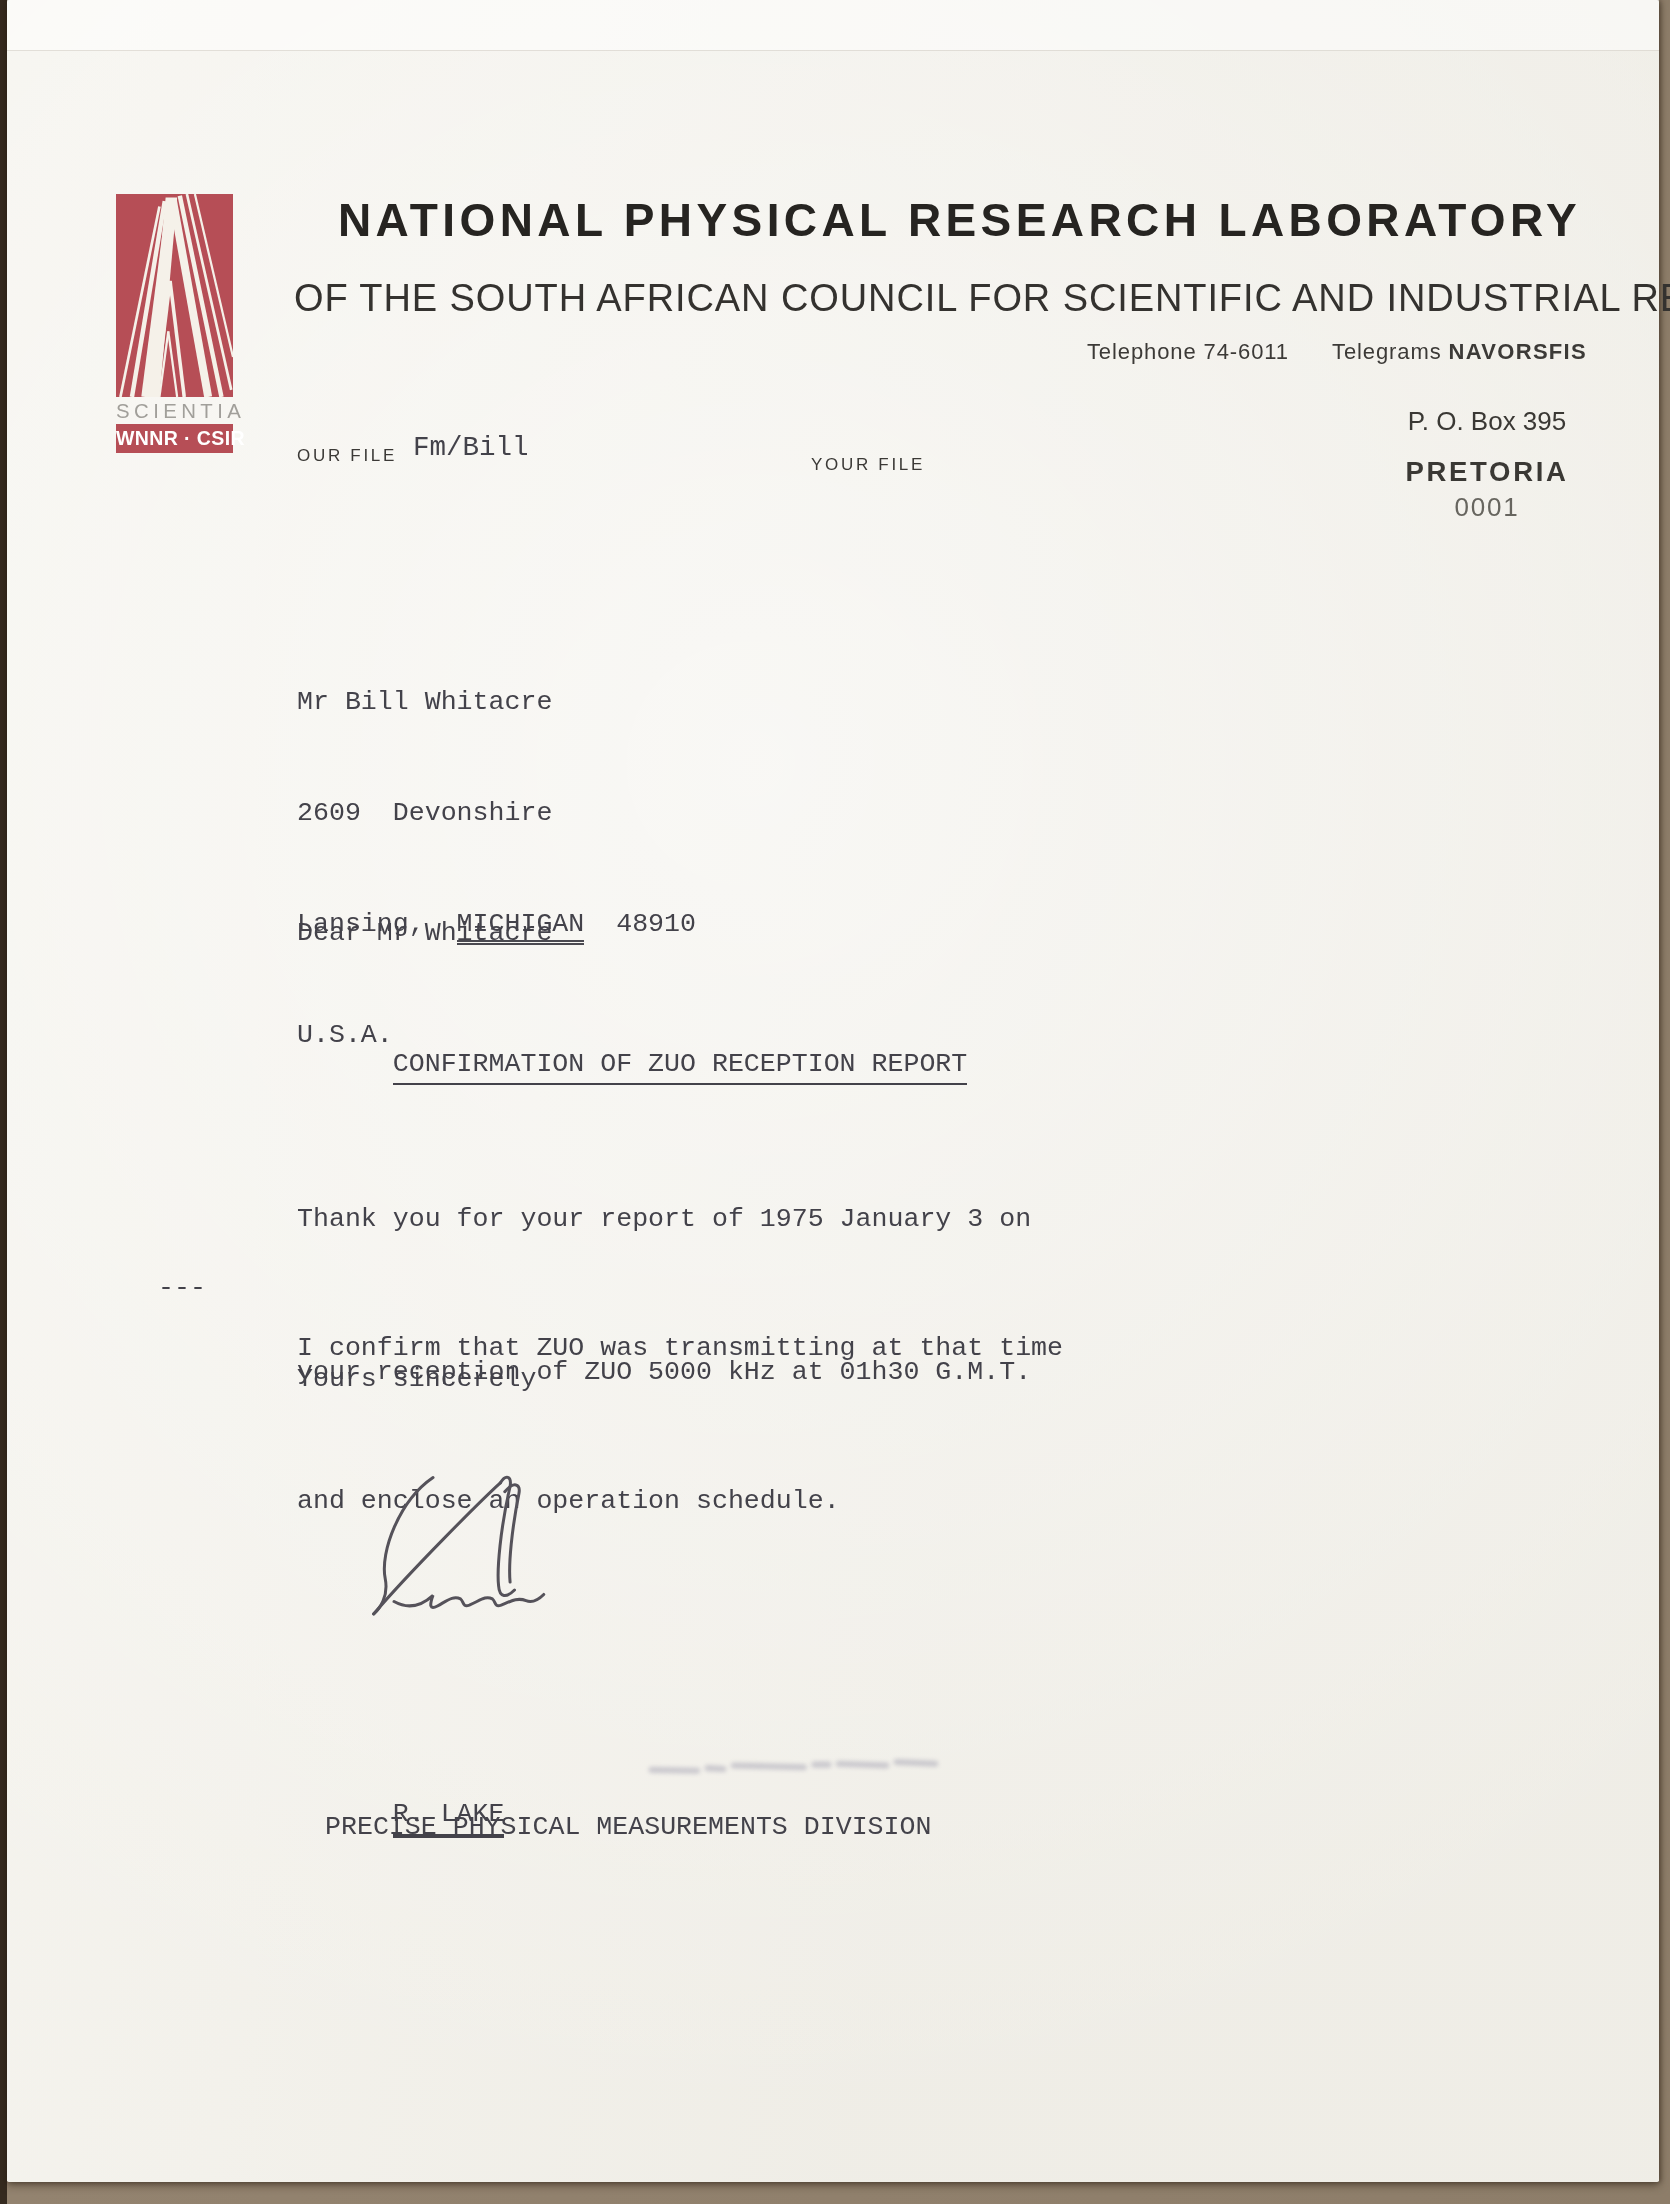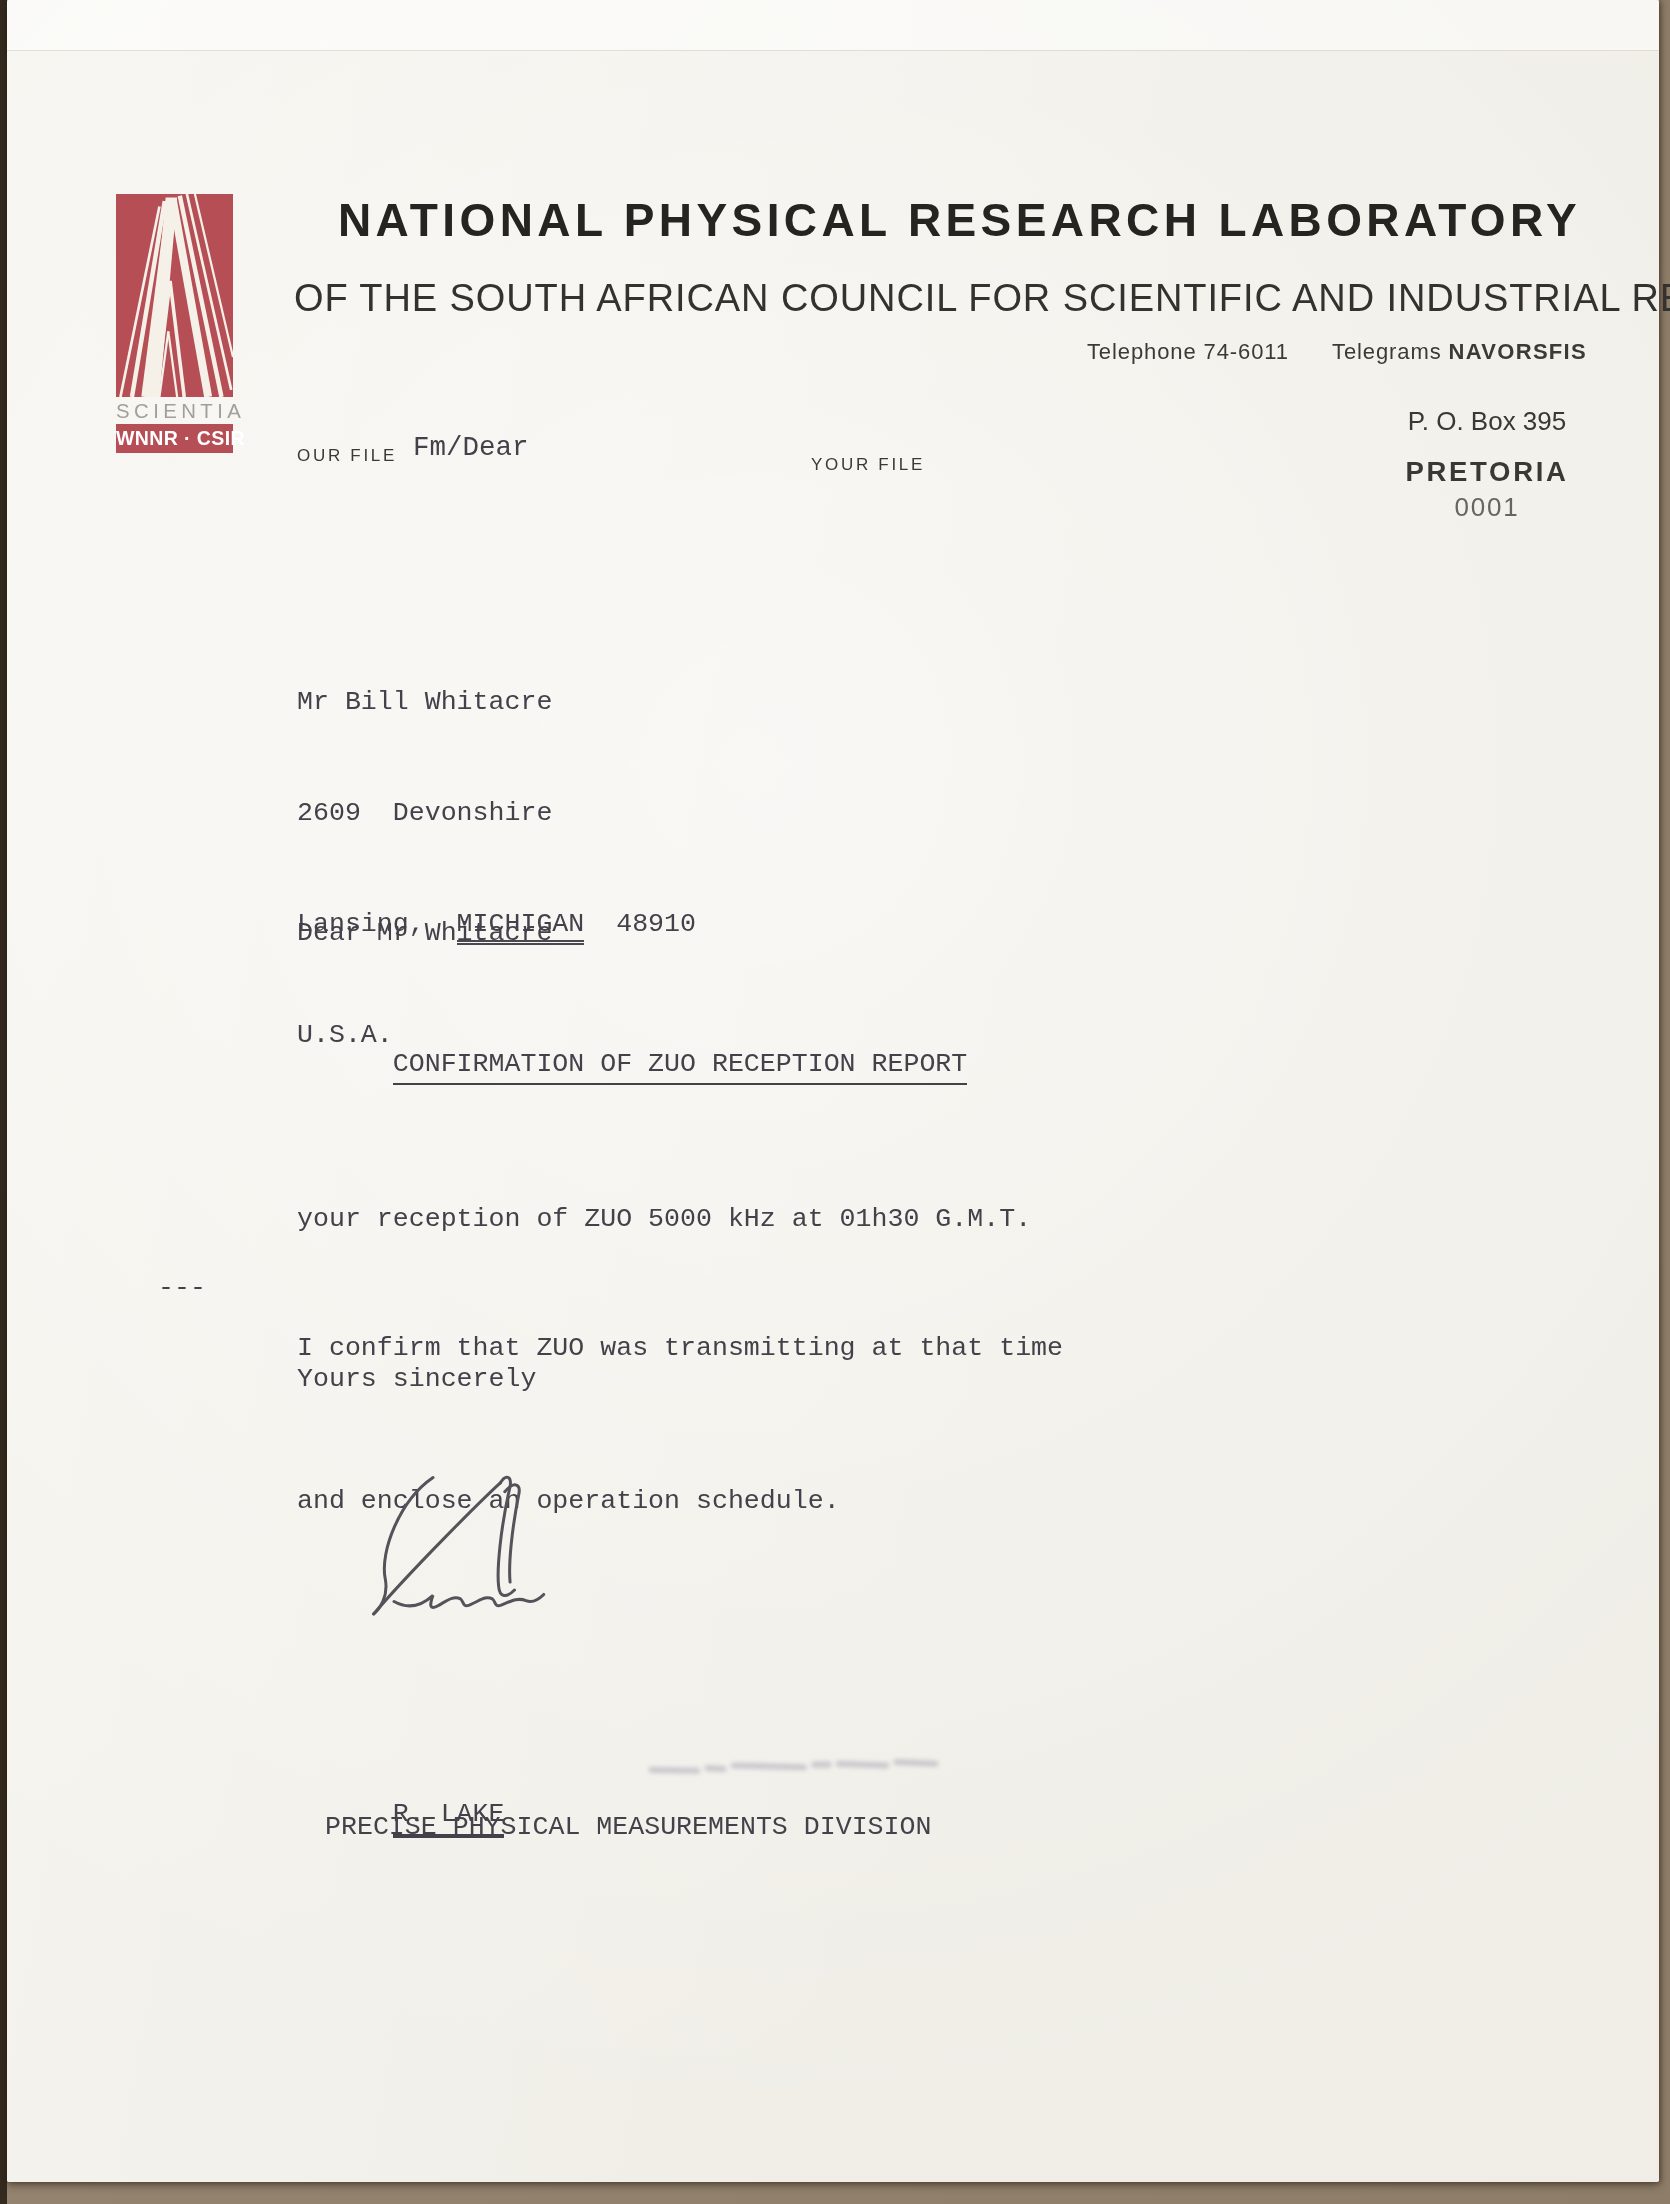--- a/index.html
+++ b/index.html
@@ -91,37 +91,38 @@
       <span>Telephone 74-6011</span><span class="tg">Telegrams </span><b>NAVORSFIS</b>
     </div>
 
     <div class="abs po-block" style="left:1385px;top:406px;">
       <div class="po-box">P. O. Box 395</div>
       <div class="po-city">PRETORIA</div>
       <div class="po-code">0001</div>
     </div>
 
     <div class="abs file-label" style="left:297px;top:446px;">OUR FILE</div>
-    <div class="abs tw" style="left:413px;top:432px;font-size:27.5px;">Fm/Dear</div>
+    <div class="abs tw" style="left:413px;top:432px;font-size:27.5px;">Fm/Bill</div>
     <div class="abs file-label" style="left:811px;top:455px;">YOUR FILE</div>
 
     <div class="abs tw tw-30" style="left:297px;top:610px;">
       <div>Mr Bill Whitacre</div>
       <div>2609  Devonshire</div>
       <div><span>Lansing,  </span><span class="u-double">MICHIGAN</span><span>  48910</span></div>
       <div>U.S.A.</div>
     </div>
 
     <div class="abs tw tw-30" style="left:297px;top:915px;">Dear Mr Whitacre</div>
 
     <div class="abs tw tw-30" style="left:297px;top:1009px;">
       <span class="u-subject">CONFIRMATION OF ZUO RECEPTION REPORT</span>
     </div>
 
     <div class="abs tw tw-body" style="left:297px;top:1092px;">
+      <div>Thank you for your report of 1975 January 3 on</div>
       <div>your reception of ZUO 5000 kHz at 01h30 G.M.T.</div>
     </div>
 
     <div class="abs tw tw-30" style="left:158px;top:1270px;">---</div>
 
     <div class="abs tw tw-body" style="left:297px;top:1221px;">
       <div>I confirm that ZUO was transmitting at that time</div>
       <div>and enclose an operation schedule.</div>
     </div>
 

